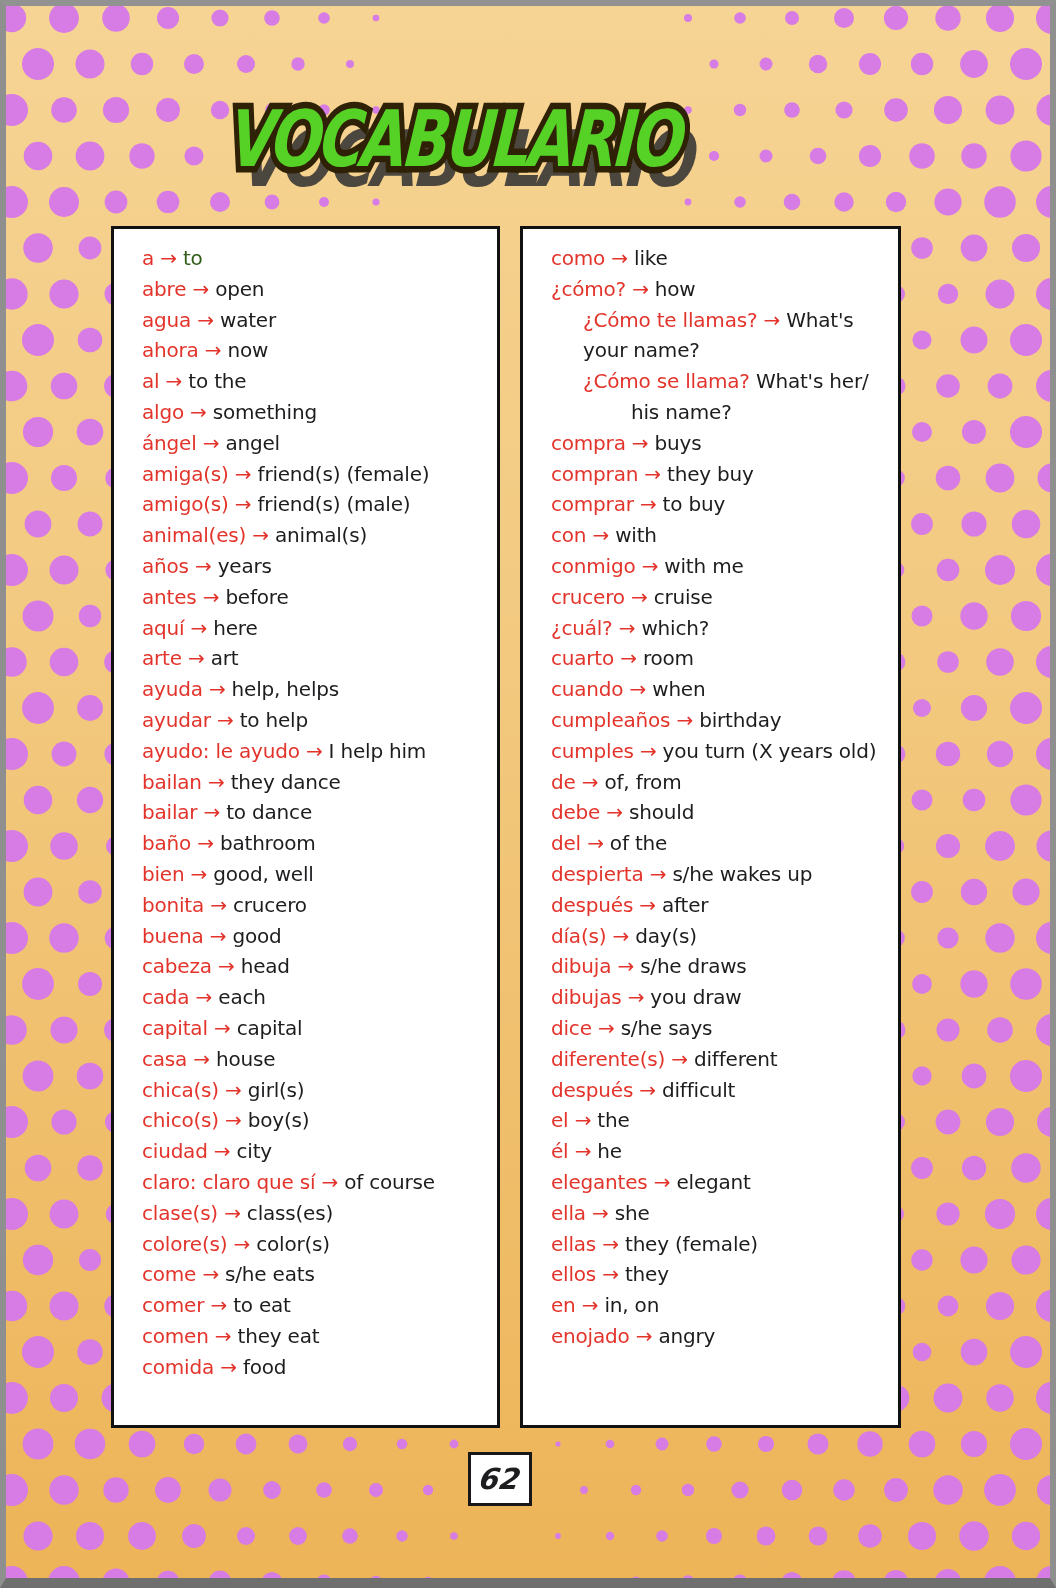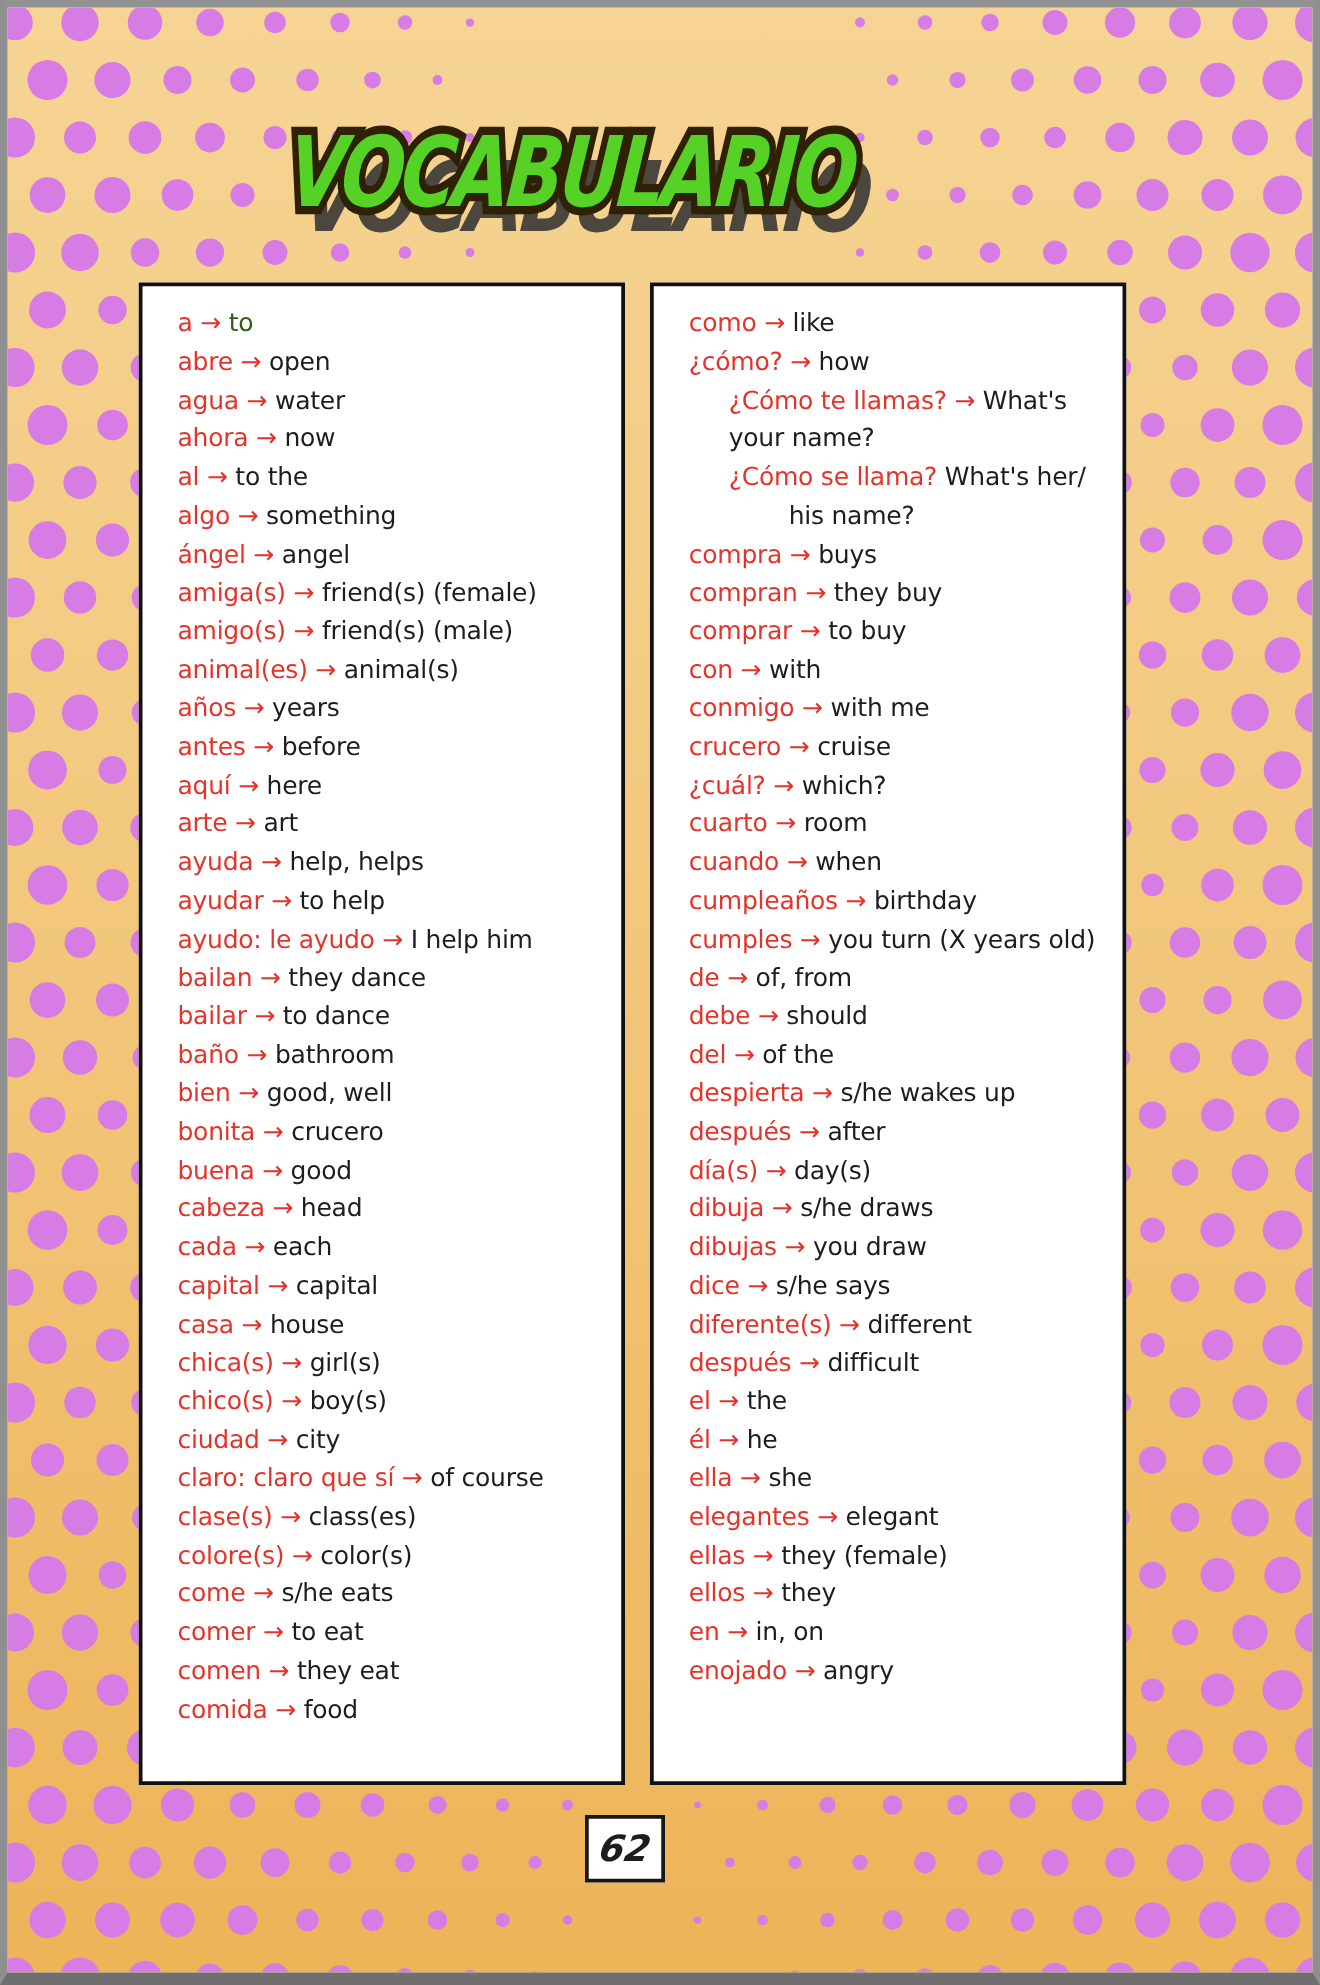--- a/index.html
+++ b/index.html
@@ -572,22 +572,22 @@
         <div class="entry"><span class="es">despierta</span><span class="arrow"> → </span><span class="en">s/he wakes up</span></div>
         <div class="entry"><span class="es">después</span><span class="arrow"> → </span><span class="en">after</span></div>
         <div class="entry"><span class="es">día(s)</span><span class="arrow"> → </span><span class="en">day(s)</span></div>
         <div class="entry"><span class="es">dibuja</span><span class="arrow"> → </span><span class="en">s/he draws</span></div>
         <div class="entry"><span class="es">dibujas</span><span class="arrow"> → </span><span class="en">you draw</span></div>
         <div class="entry"><span class="es">dice</span><span class="arrow"> → </span><span class="en">s/he says</span></div>
         <div class="entry"><span class="es">diferente(s)</span><span class="arrow"> → </span><span class="en">different</span></div>
         <div class="entry"><span class="es">después</span><span class="arrow"> → </span><span class="en">difficult</span></div>
         <div class="entry"><span class="es">el</span><span class="arrow"> → </span><span class="en">the</span></div>
         <div class="entry"><span class="es">él</span><span class="arrow"> → </span><span class="en">he</span></div>
+        <div class="entry"><span class="es">elegantes</span><span class="arrow"> → </span><span class="en">elegant</span></div>
         <div class="entry"><span class="es">ella</span><span class="arrow"> → </span><span class="en">she</span></div>
-        <div class="entry"><span class="es">elegantes</span><span class="arrow"> → </span><span class="en">elegant</span></div>
         <div class="entry"><span class="es">ellas</span><span class="arrow"> → </span><span class="en">they (female)</span></div>
         <div class="entry"><span class="es">ellos</span><span class="arrow"> → </span><span class="en">they</span></div>
         <div class="entry"><span class="es">en</span><span class="arrow"> → </span><span class="en">in, on</span></div>
         <div class="entry"><span class="es">enojado</span><span class="arrow"> → </span><span class="en">angry</span></div>
       </div>
 
     <div class="pagenum">
       <span>62</span>
     </div>
   </div>

